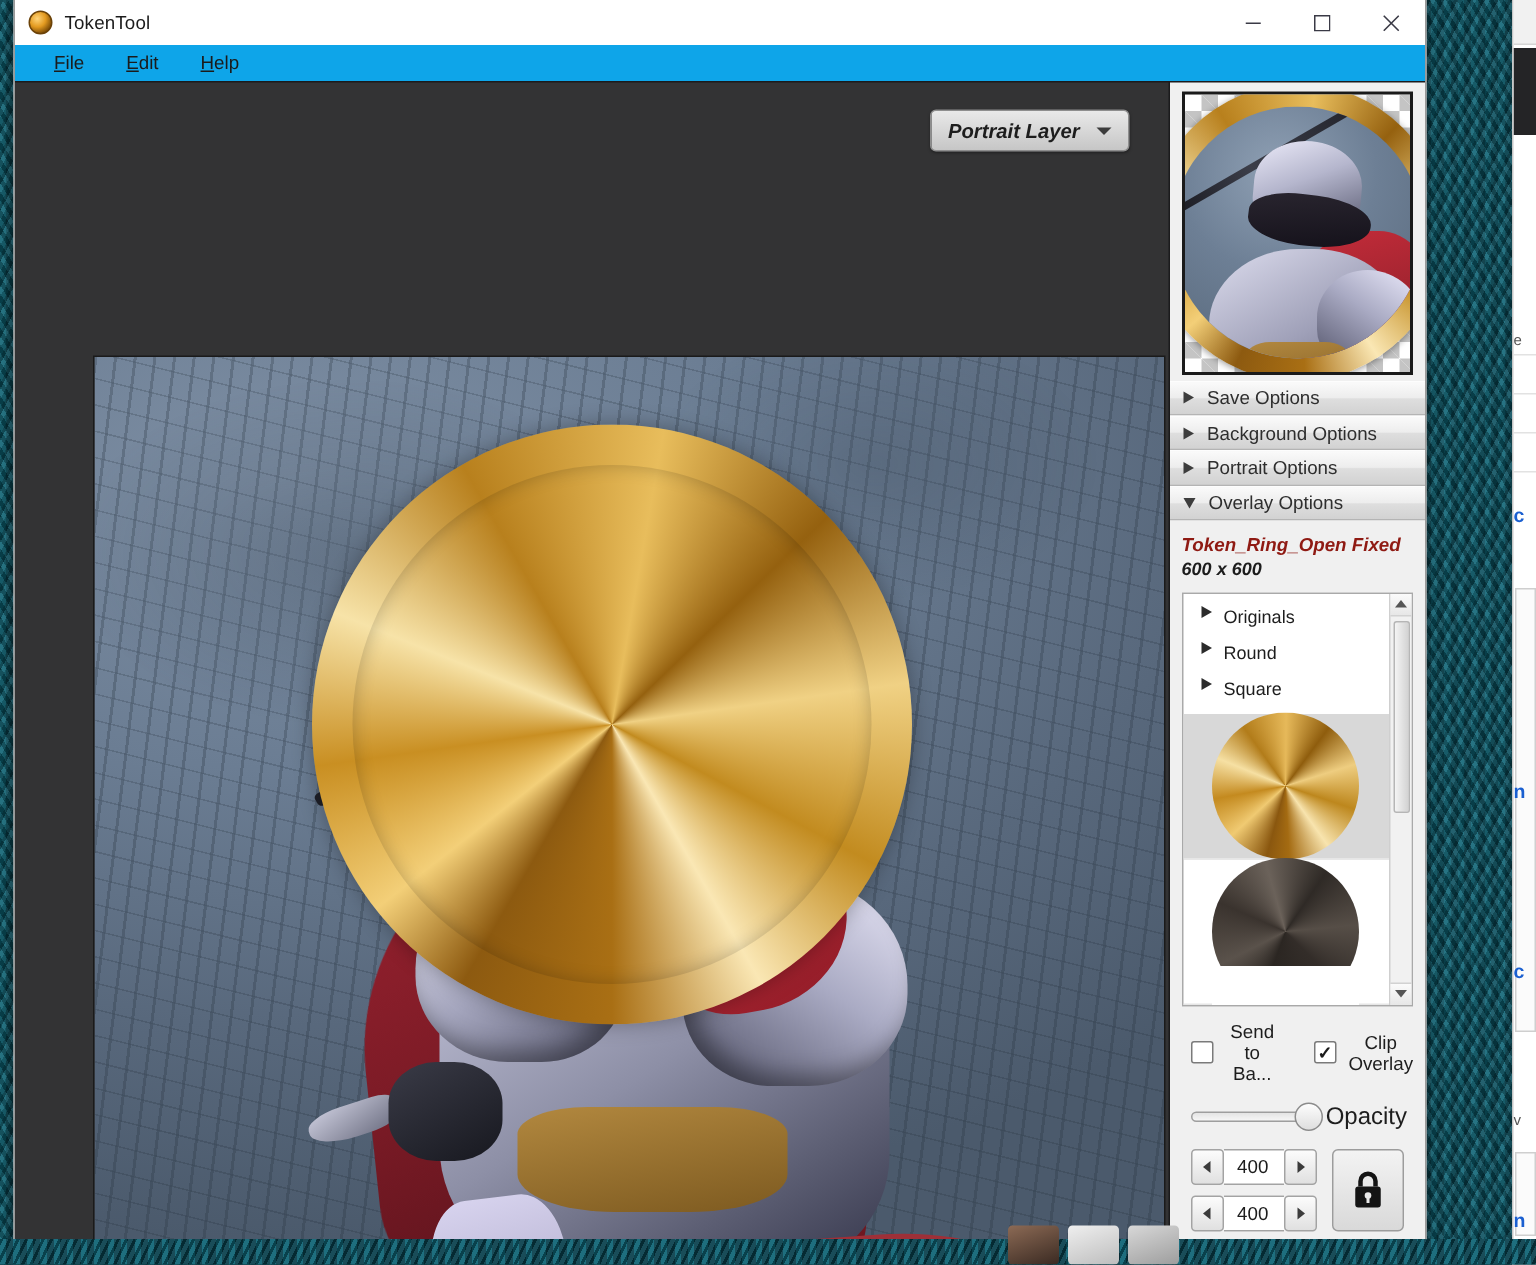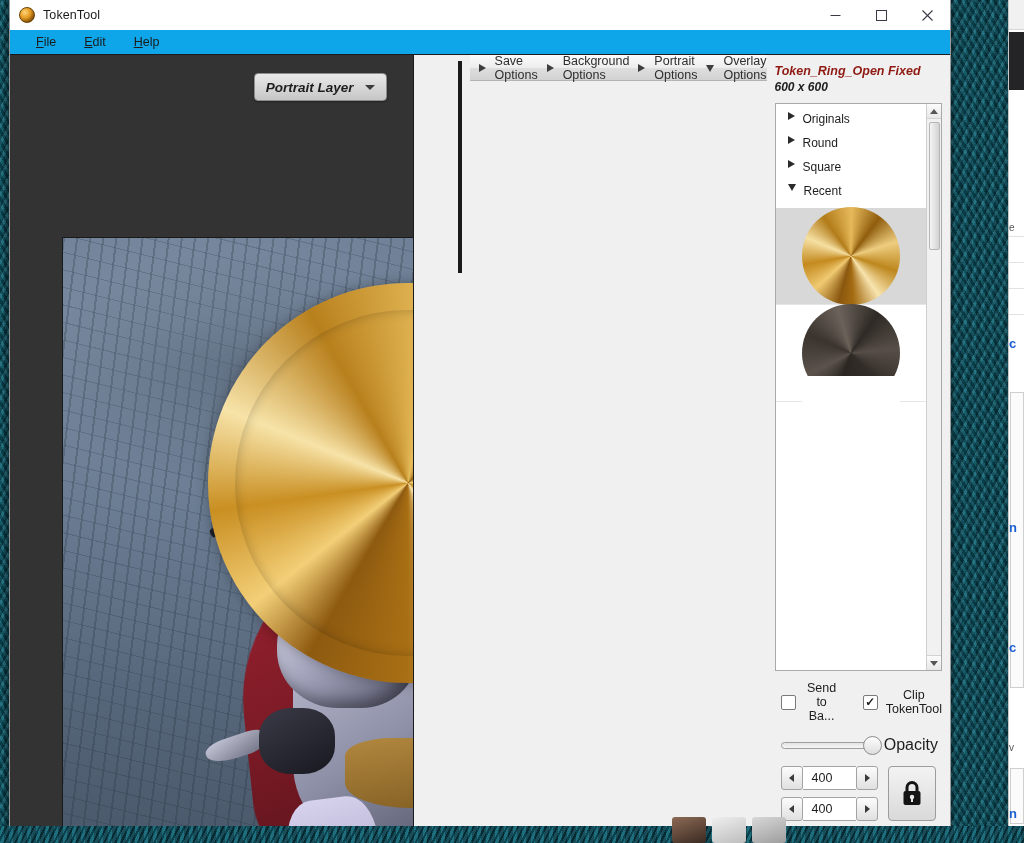--- a/index.html
+++ b/index.html
@@ -229,23 +229,22 @@
       conic-gradient(from 210deg,
         #8d5a10 0deg, #f3cf78 22deg, #c98f22 52deg, #f7e3a8 82deg,
         #b8801d 120deg, #e8bd5c 160deg, #95610f 196deg, #f0d184 232deg,
         #c28b1f 268deg, #fae7b4 300deg, #a96f14 330deg, #8d5a10 360deg) border-box;
     box-shadow: 0 0 14px rgba(0,0,0,.32), inset 0 0 12px rgba(0,0,0,.22);
   }
 
   
   #side-pane {
     flex: 1; background: #f0f0f0; position: relative;
-    display: flex; flex-direction: row;
+    display: flex; flex-direction: column;
     border-top: 1px solid #1b1b1c;
-    padding-left: 36px;
   }
 
   
   #preview-box {
     margin: 6px 8px 4px 8px; height: 212px;
     border: 2px solid #1a1a1a; position: relative; overflow: hidden;
     background-color: #ffffff;
     background-image:
       linear-gradient(45deg, #c4c4c4 25%, transparent 25%, transparent 75%, #c4c4c4 75%),
       linear-gradient(45deg, #c4c4c4 25%, transparent 25%, transparent 75%, #c4c4c4 75%);
@@ -539,24 +538,20 @@
               <span>Originals</span>
             </div>
             <div class="tree-row">
               <span class="tri-r"></span>
               <span>Round</span>
             </div>
             <div class="tree-row">
               <span class="tri-r"></span>
               <span>Square</span>
             </div>
-            <div class="tree-row">
-              <span class="tri-d"></span>
-              <span>Recent</span>
-            </div>
             <div class="thumb-row sel">
               <div class="ring-thumb ring-gold"></div>
             </div>
             <div class="thumb-row">
               <div class="ring-thumb ring-dark"></div>
             </div>
           </div>
           <div class="vscroll">
             <div class="sb-btn">
                 <span class="chev up"></span>
@@ -568,21 +563,21 @@
           </div>
         </div>
 
         <div id="check-row">
           <div class="cbx"></div>
           <div class="cb-label">Send to Ba...</div>
           <div class="spacer"></div>
           <div class="cbx">
               <span class="tick">✓</span>
             </div>
-          <div class="cb-label">Clip TokenTool</div>
+          <div class="cb-label">Clip Overlay</div>
         </div>
 
         <div id="opacity-row">
           <div id="opacity-track">
             <div id="opacity-knob"></div>
           </div>
           <div id="opacity-label">Opacity</div>
         </div>
 
         <div id="spin-area">

